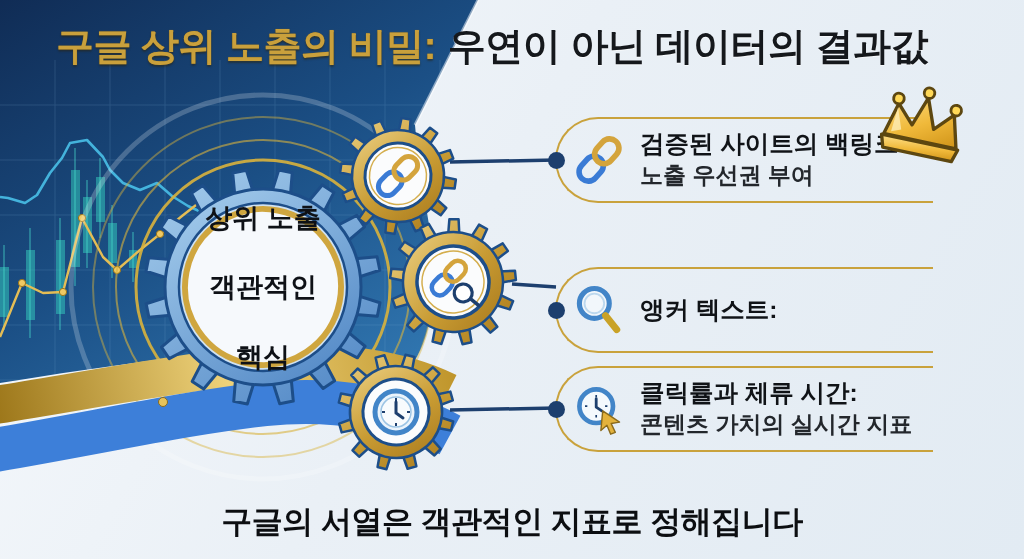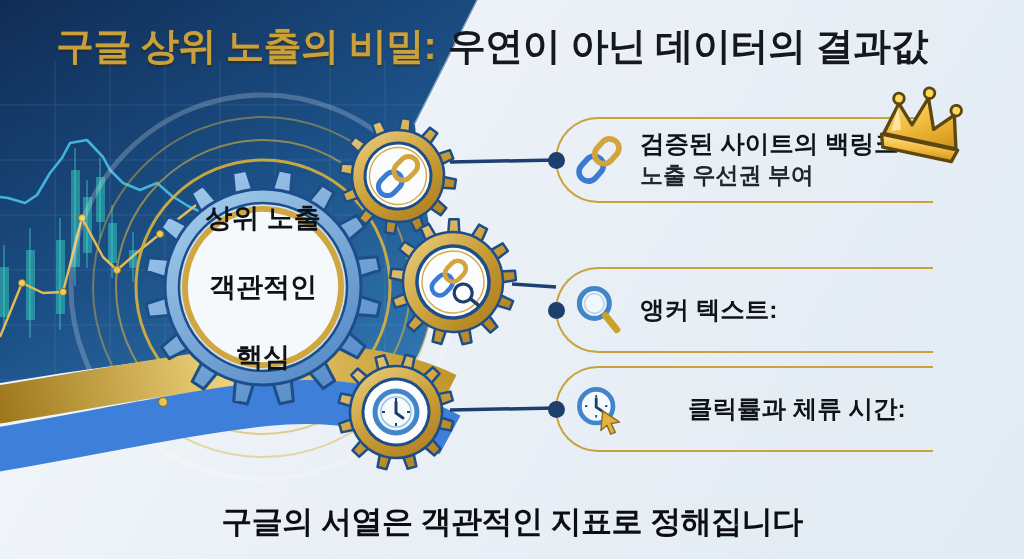--- a/index.html
+++ b/index.html
@@ -35,21 +35,21 @@
   .card .dot{
     position:absolute;left:-9px;top:50%;margin-top:-8.5px;
     width:17px;height:17px;border-radius:50%;background:#1d3f6e;
   }
   .card .icon-wrap{flex:0 0 auto;margin-left:14px;width:56px;height:56px;}
   .card .txt{margin-left:13px;}
   .card .t1{font-size:24.5px;font-weight:800;color:#101317;line-height:1.22;}
   .card .t2{font-size:23px;font-weight:700;color:#23272c;line-height:1.3;margin-top:3px;}
   #card-1{top:117px;}
   #card-2{top:244px;margin-top:23px;}
-  #card-3{top:366px;gap:48px;}
+  #card-3{top:366px;}
   
   .crown{position:absolute;left:874px;top:82px;width:96px;height:84px;transform:rotate(12deg);}
   
   .footer{
     position:absolute;left:0;right:0;top:501px;text-align:center;
     font-size:31px;font-weight:800;color:#0c0e11;letter-spacing:-0.5px;
   }
 </style>
 </head>
 <body>
@@ -237,20 +237,21 @@
     <svg class="icon-wrap" viewBox="-30 -30 60 60">
       <circle cx="-3" cy="-3" r="18" fill="#f4f9fd" stroke="#4285c8" stroke-width="5"></circle>
       <g stroke="#1d3f6e" stroke-width="1.8">
         <path d="M-3,-15 V-12.5 M-3,6.5 V9 M-15,-3 H-12.5 M6.5,-3 H9"></path>
       </g>
       <path d="M-3,-2 V-11 M-3,-2 L3,2" stroke="#1d3f6e" stroke-width="3" stroke-linecap="round" fill="none"></path>
       <path d="M4,2 L22,14 L13,15.5 L17.5,25 L12.5,27 L8.5,17.5 L2,23 Z" fill="#e3b23c" stroke="#8a6a1c" stroke-width="1.5" stroke-linejoin="round"></path>
     </svg>
     <div class="txt">
       <div class="t1">클릭률과 체류 시간:</div>
+      <div class="t2">콘텐츠 가치의 실시간 지표</div>
     </div>
   </div>
 
   <svg class="crown" viewBox="0 0 100 84">
     <defs>
       <linearGradient id="crownGold" x1="0" y1="0" x2="1" y2="1">
         <stop offset="0" stop-color="#ffe08a"></stop>
         <stop offset="0.55" stop-color="#f0b93a"></stop>
         <stop offset="1" stop-color="#cf9318"></stop>
       </linearGradient>

